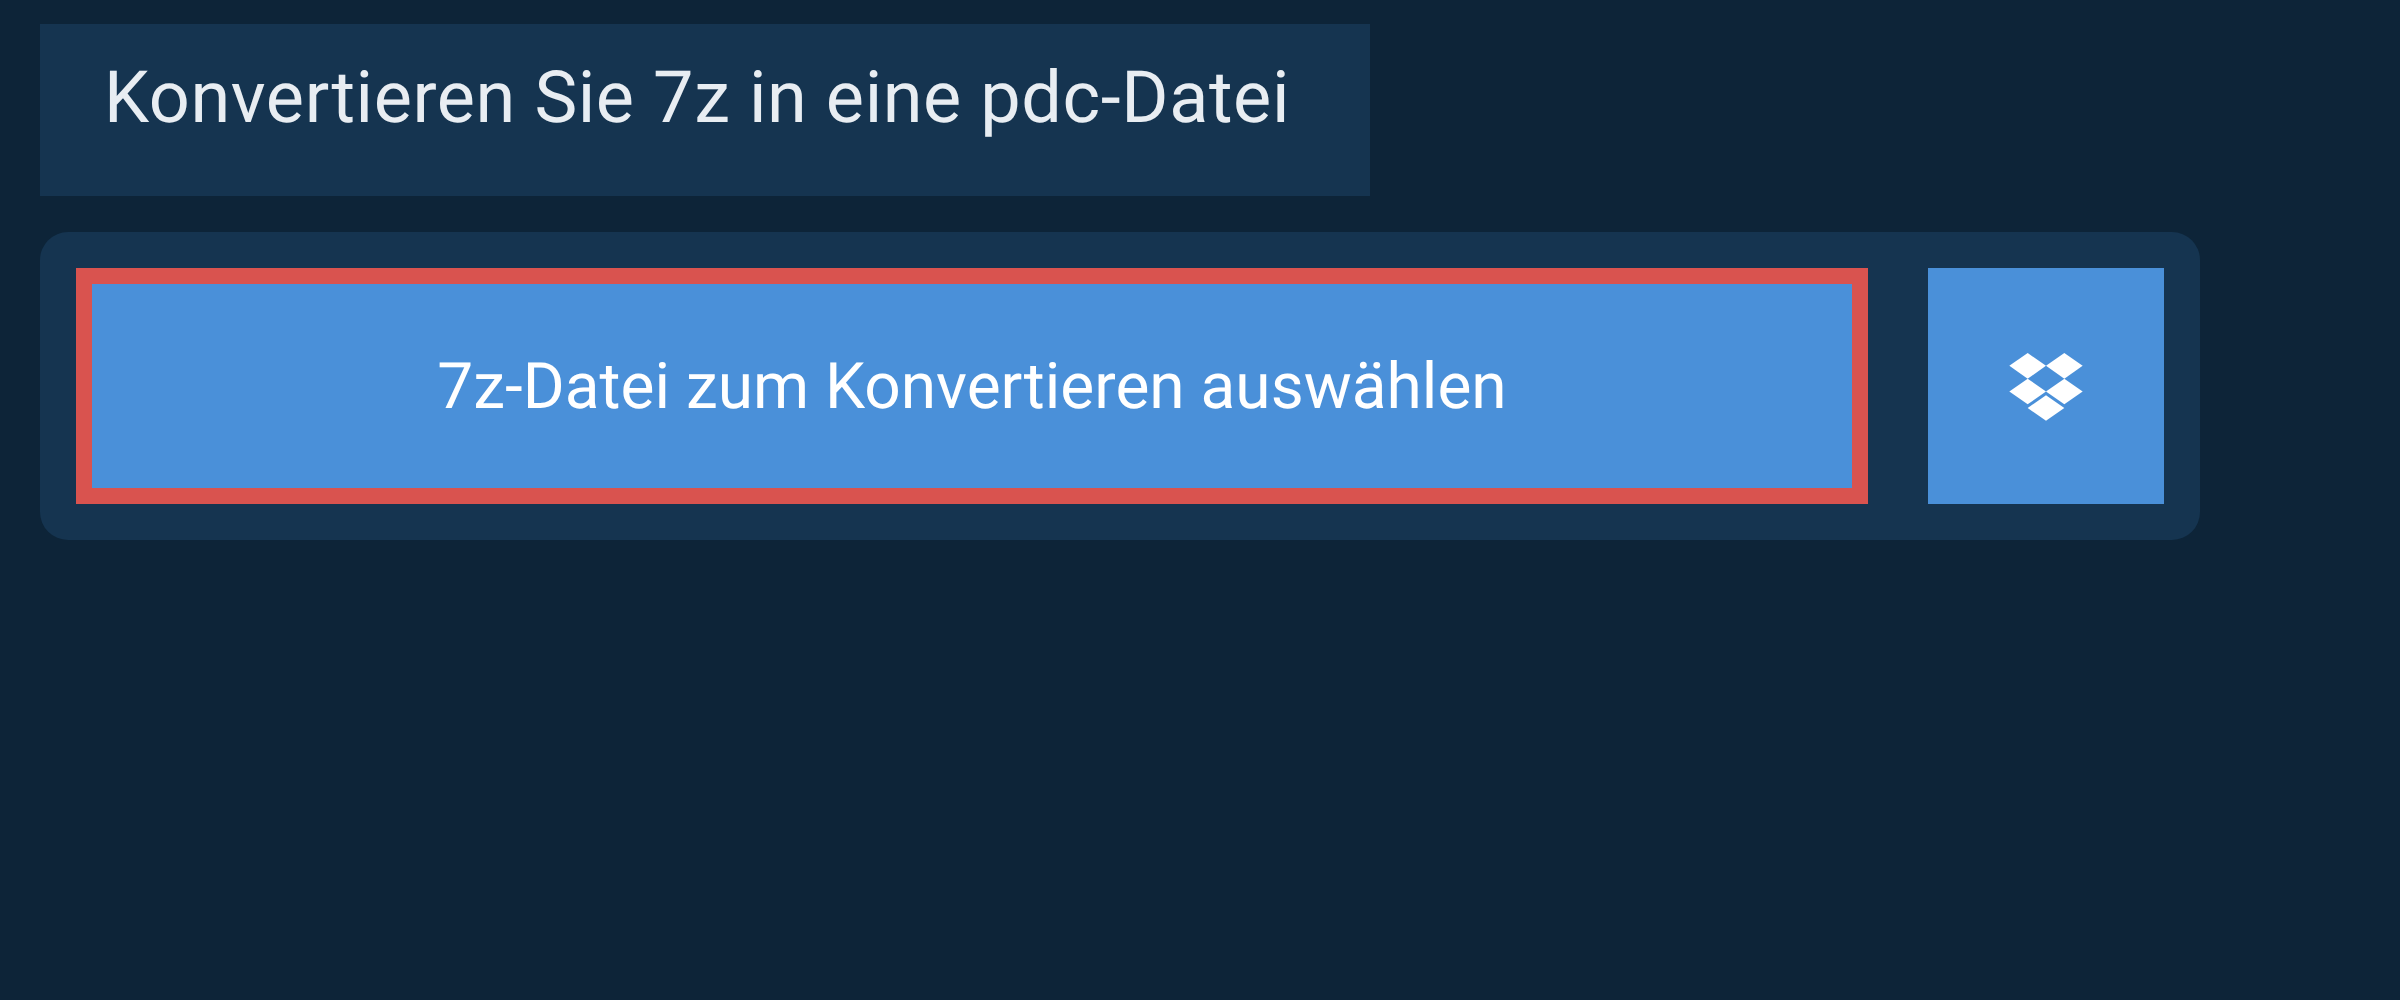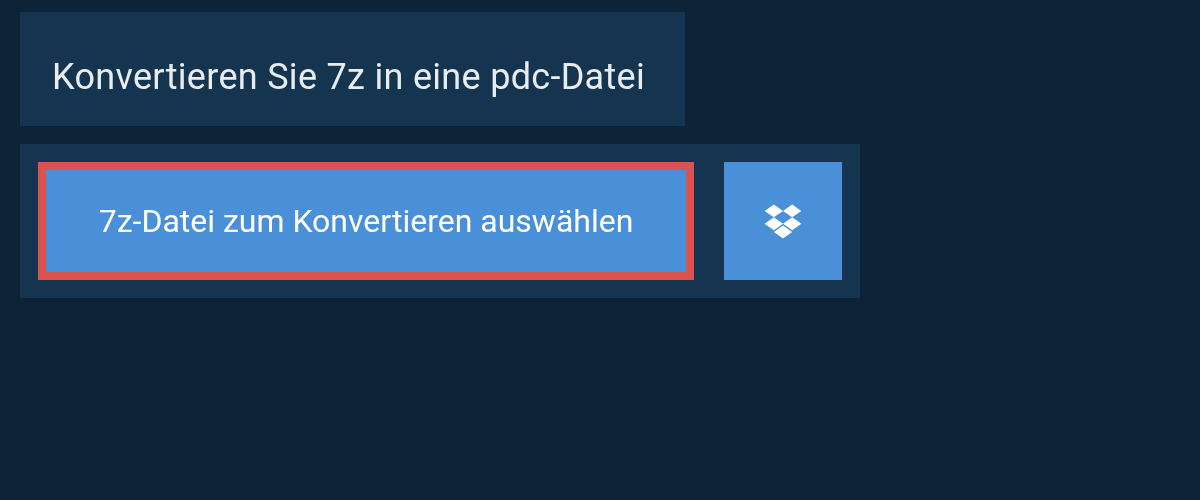--- a/index.html
+++ b/index.html
@@ -10,39 +10,40 @@
     body {
       width: 1200px;
       height: 500px;
       background: #0d2438;
       font-family: -apple-system, BlinkMacSystemFont, "Segoe UI", Roboto, Helvetica, Arial, sans-serif;
       overflow: hidden;
     }
     .header-bar {
       background: #153450;
       display: inline-block;
-      padding: 44px 40px 28px 32px;
+      padding: 16px 40px 28px 32px;
       margin-left: 20px;
       margin-top: 12px;
     }
     .header-title {
       color: #e8edf2;
       font-size: 36px;
       font-weight: 400;
       letter-spacing: 0.3px;
     }
     .action-panel {
       background: #153450;
       margin-left: 20px;
       margin-top: 18px;
       padding: 18px 18px 18px 18px;
-      width: 840px;
+      width: 1080px;
       display: flex;
       gap: 30px;
       align-items: stretch;
+      border-radius: 14px;
     }
     .select-file-button {
       flex: 1;
       background: #4a90d9;
       border: 8px solid #d9534f;
       display: flex;
       align-items: center;
       justify-content: center;
       padding: 32px 20px;
       cursor: pointer;

